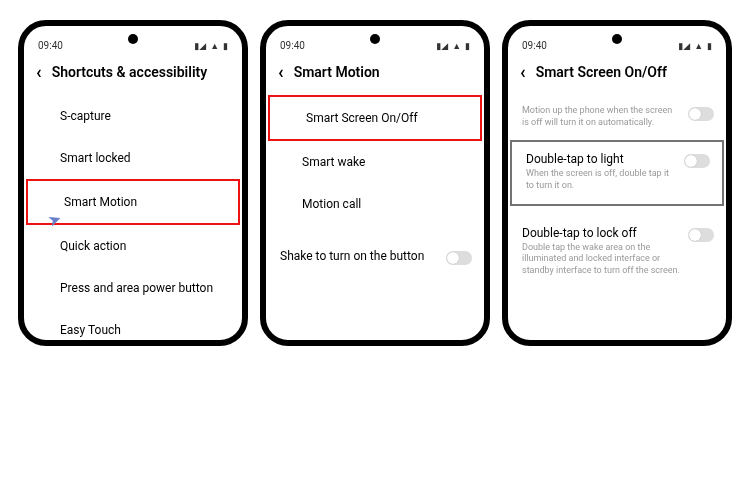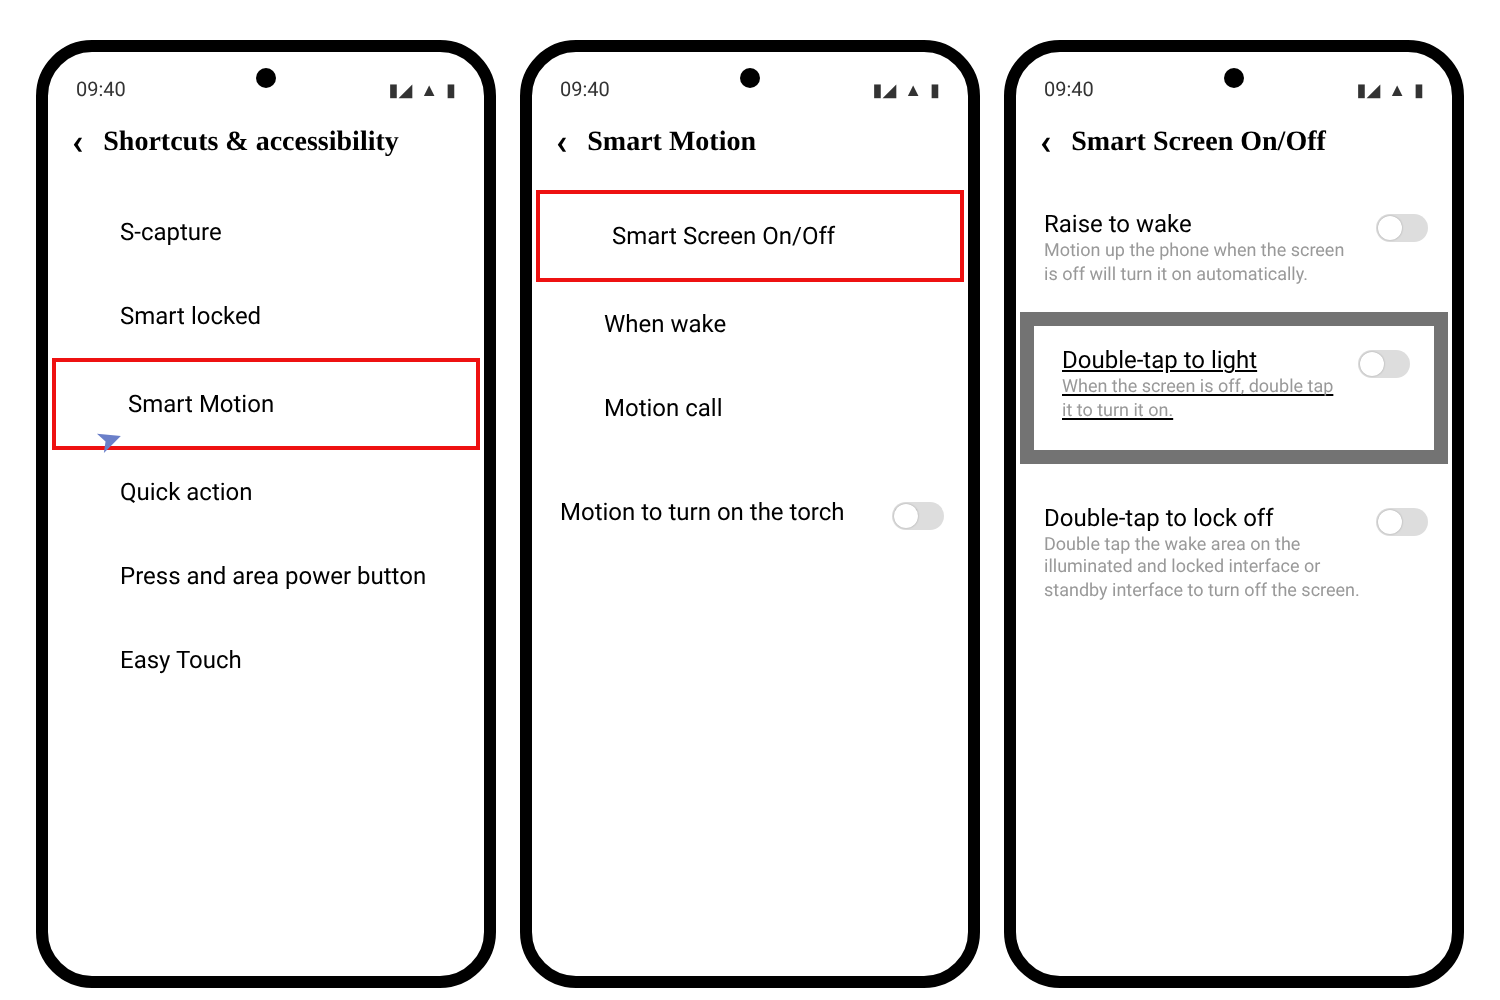--- a/index.html
+++ b/index.html
@@ -7,21 +7,21 @@
     font-family: -apple-system, BlinkMacSystemFont, "Segoe UI", Roboto, sans-serif;
     background: #fff;
     display: flex;
     justify-content: center;
     align-items: flex-start;
     gap: 12px;
     padding: 20px 10px;
   }
   .phone {
     width: 230px;
-    height: 474px;
+    height: 326px;
     border: 6px solid #000;
     border-radius: 28px;
     background: #fff;
     position: relative;
     overflow: hidden;
     display: flex;
     flex-direction: column;
   }
   .phone::before {
     content: "";
@@ -54,21 +54,20 @@
   }
   .back-arrow {
     font-size: 18px;
     font-weight: bold;
     line-height: 1;
   }
   .header-title {
     font-size: 14px;
     font-weight: 600;
     color: #000;
-    font-family: Liberation Serif, serif;
   }
   .content {
     flex: 1;
     overflow: hidden;
   }
   .list-item {
     padding: 14px 14px;
     font-size: 12px;
     color: #000;
     position: relative;
@@ -90,23 +89,22 @@
     transform: rotate(-20deg);
   }
   .toggle-row {
     display: flex;
     align-items: flex-start;
     justify-content: space-between;
     padding: 10px 12px 12px 14px;
     gap: 8px;
   }
   .toggle-row.highlighted {
-    border: 7px solid #737373;
+    border: 2px solid #737373;
     margin: 0 2px;
-    text-decoration: underline;
   }
   .toggle-text { flex: 1; }
   .toggle-title {
     font-size: 12px;
     color: #000;
     margin-bottom: 2px;
   }
   .toggle-desc {
     font-size: 9px;
     color: #999;
@@ -172,26 +170,26 @@
       <span class="wifi">▲</span>
       <span class="battery">▮</span>
     </div>
   </div>
   <div class="header">
     <span class="back-arrow">‹</span>
     <span class="header-title">Smart Motion</span>
   </div>
   <div class="content">
     <div class="list-item simple highlighted"><span>Smart Screen On/Off</span></div>
-    <div class="list-item simple"><span>When wake</span></div>
+    <div class="list-item simple"><span>Smart wake</span></div>
     <div class="list-item simple"><span>Motion call</span></div>
     <div style="height:14px"></div>
     <div class="toggle-row">
       <div class="toggle-text">
-        <div class="toggle-title">Motion to turn on the torch</div>
+        <div class="toggle-title">Shake to turn on the button</div>
       </div>
       <div class="toggle"></div>
     </div>
   </div>
 </div>
 
 <div class="phone">
 
   <div class="status-bar">
     <span>09:40</span>
@@ -201,21 +199,20 @@
       <span class="battery">▮</span>
     </div>
   </div>
   <div class="header">
     <span class="back-arrow">‹</span>
     <span class="header-title">Smart Screen On/Off</span>
   </div>
   <div class="content">
     <div class="toggle-row">
       <div class="toggle-text">
-        <div class="toggle-title">Raise to wake</div>
         <div class="toggle-desc">Motion up the phone when the screen is off will turn it on automatically.</div>
       </div>
       <div class="toggle"></div>
     </div>
     <div class="toggle-row highlighted">
       <div class="toggle-text">
         <div class="toggle-title">Double-tap to light</div>
         <div class="toggle-desc">When the screen is off, double tap it to turn it on.</div>
       </div>
       <div class="toggle"></div>

